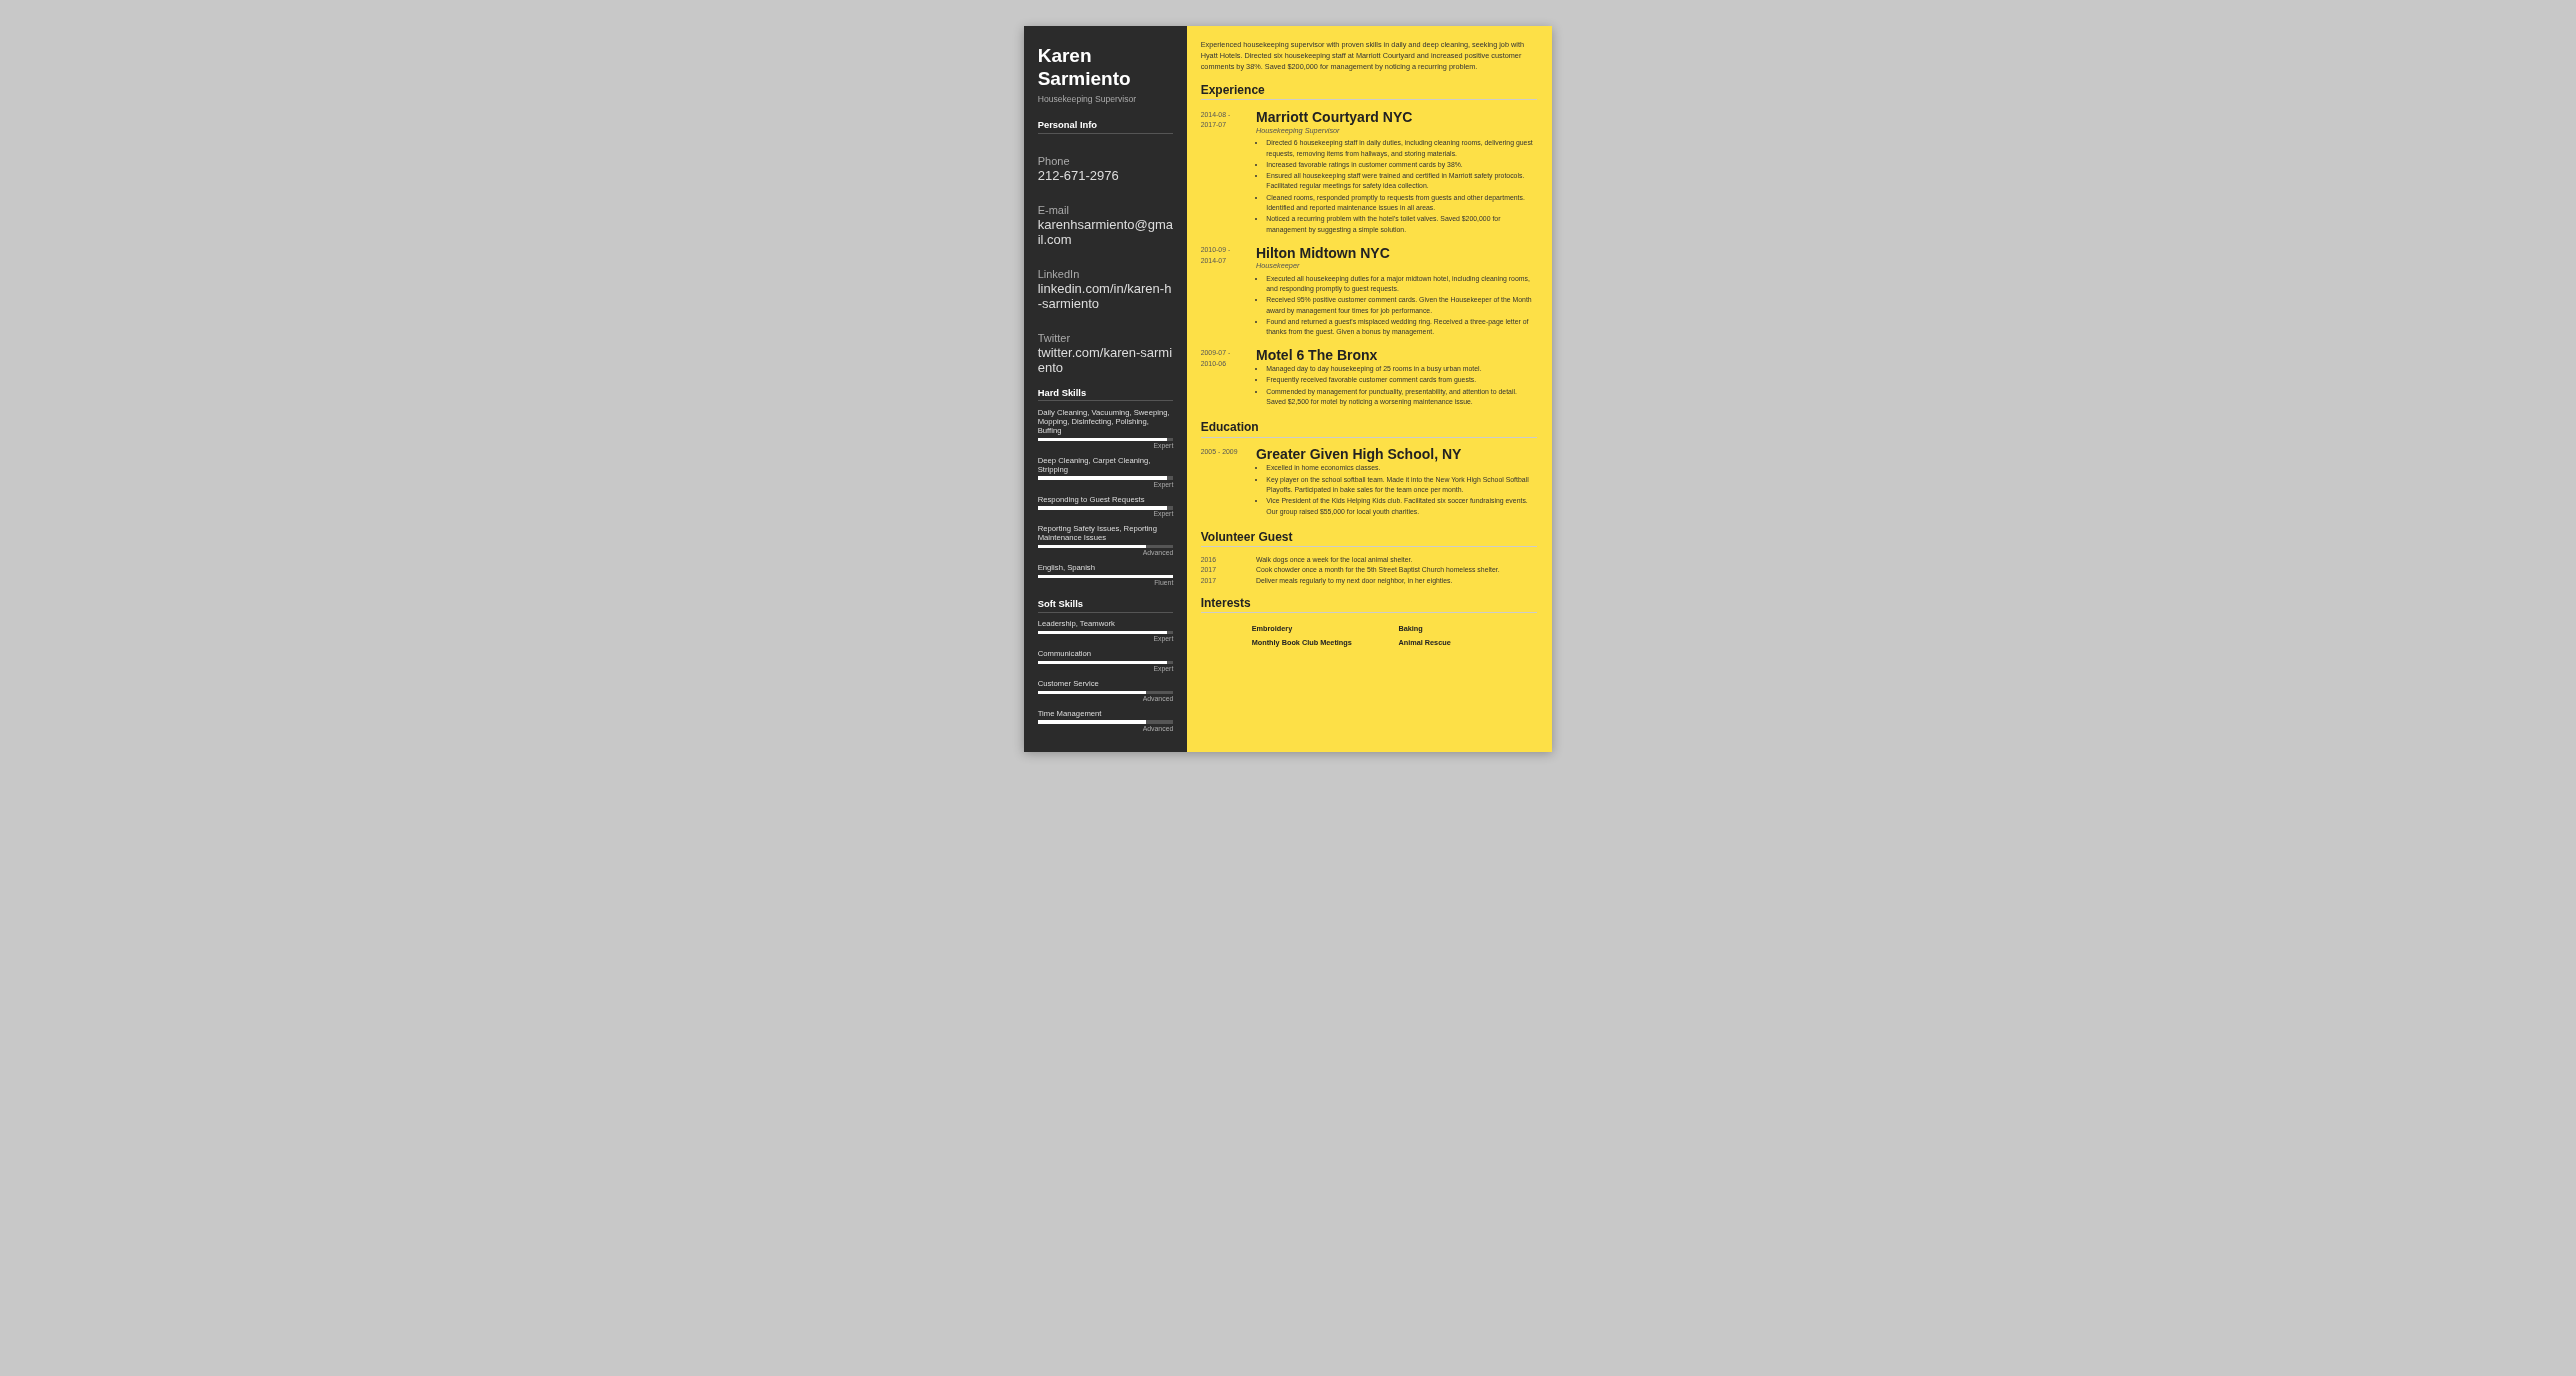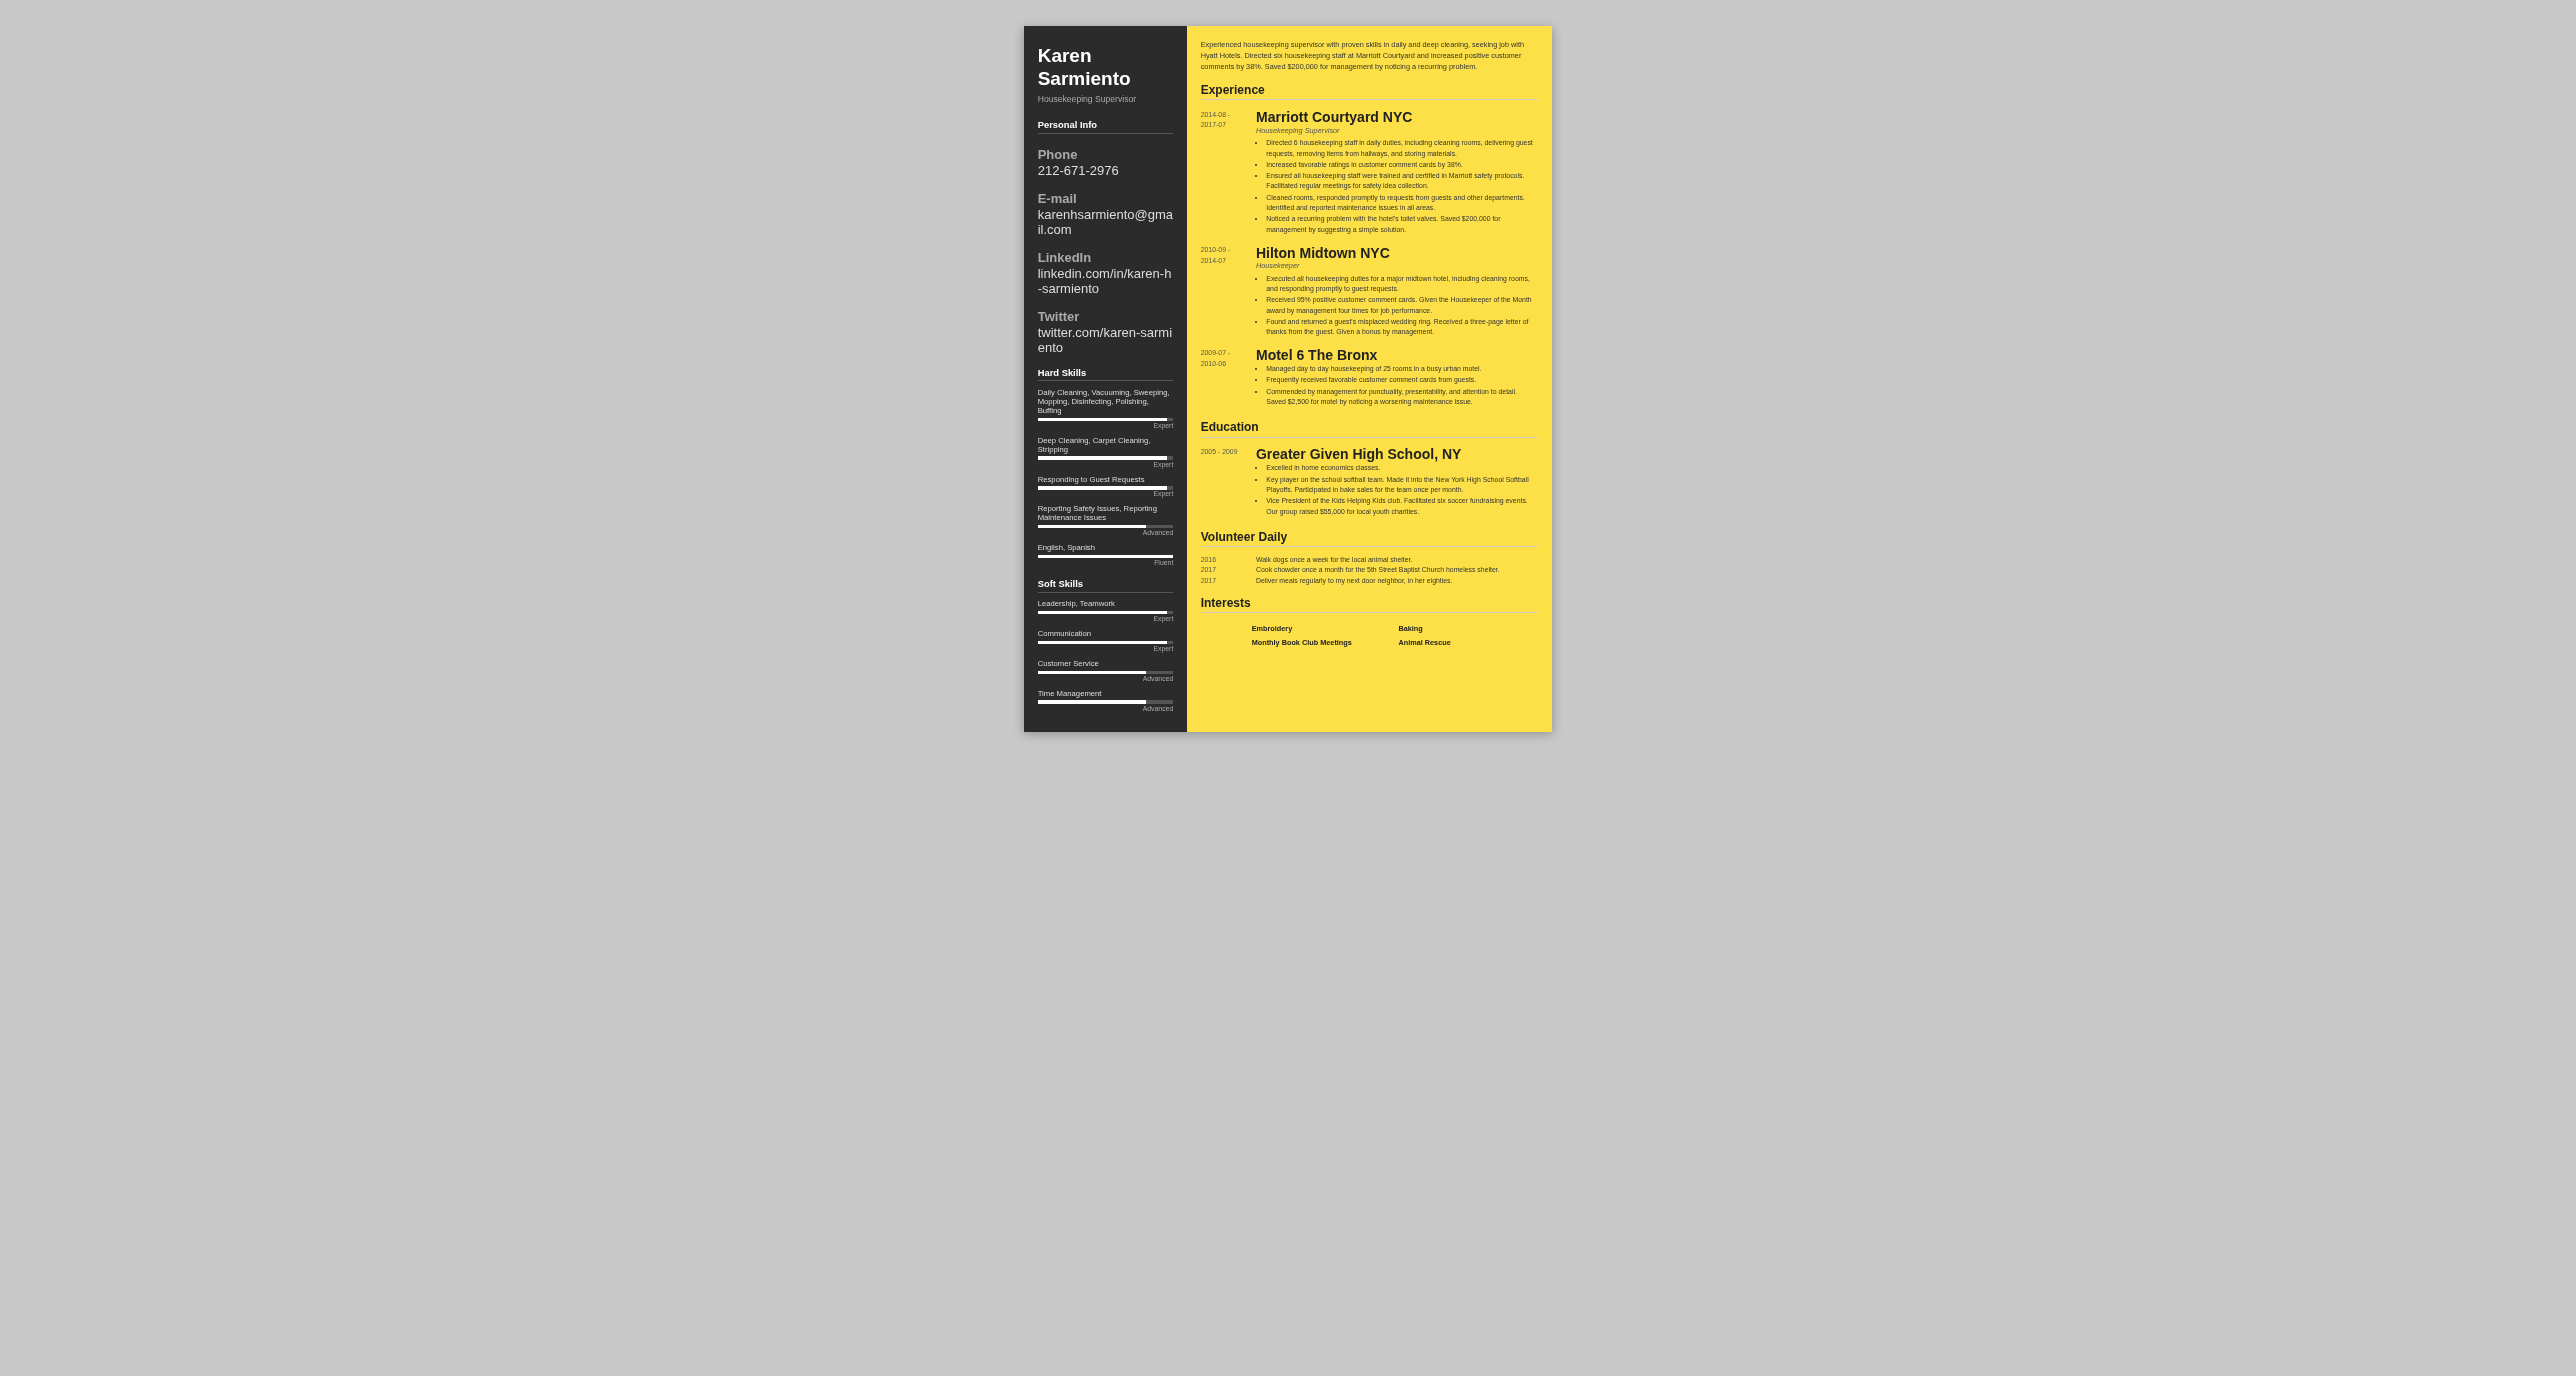--- a/index.html
+++ b/index.html
@@ -41,25 +41,24 @@
     .sidebar-section-title {
       font-size: 9.4px;
       font-weight: bold;
       color: #fff;
       border-bottom: 0.9px solid #555;
       padding-bottom: 2.6px;
       margin-bottom: 6.9px;
       margin-top: 12px;
     }
     .sidebar-label {
-      font-size: 13px;
+      font-size: 11px;
       color: #aaa;
-      margin-top: 13px;
+      margin-top: 21px;
       margin-bottom: 0.9px;
-      font-weight: bold;
     }
     .sidebar-value {
       font-size: 13px;
       color: #ddd;
       margin-bottom: 1.7px;
       word-break: break-all;
     }
     .skill-name {
       font-size: 7.7px;
       color: #ddd;
@@ -308,21 +307,21 @@
                 <li>Excelled in home economics classes.</li>
                 <li>Key player on the school softball team. Made it into the New York High School Softball Playoffs. Participated in bake sales for the team once per month.</li>
                 <li>Vice President of the Kids Helping Kids club. Facilitated six soccer fundraising events. Our group raised $55,000 for local youth charities.</li>
               </ul>
             </div>
           </div>
         </div>
     </div>
 
     <div class="section">
-      <div class="section-title">Volunteer Daily</div>
+      <div class="section-title">Volunteer Guest</div>
       <div id="volunteer-entries">
           <div class="vol-entry">
             <div class="vol-year">2016</div>
             <div class="vol-text">Walk dogs once a week for the local animal shelter.</div>
           </div>
           <div class="vol-entry">
             <div class="vol-year">2017</div>
             <div class="vol-text">Cook chowder once a month for the 5th Street Baptist Church homeless shelter.</div>
           </div>
           <div class="vol-entry">

